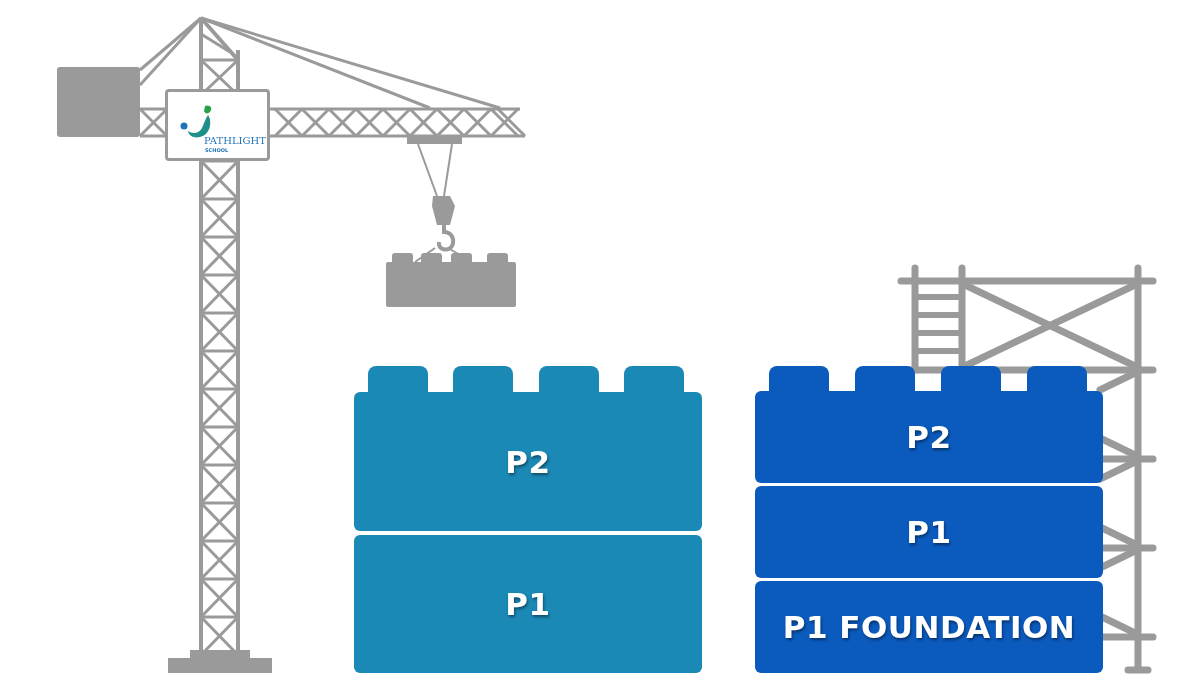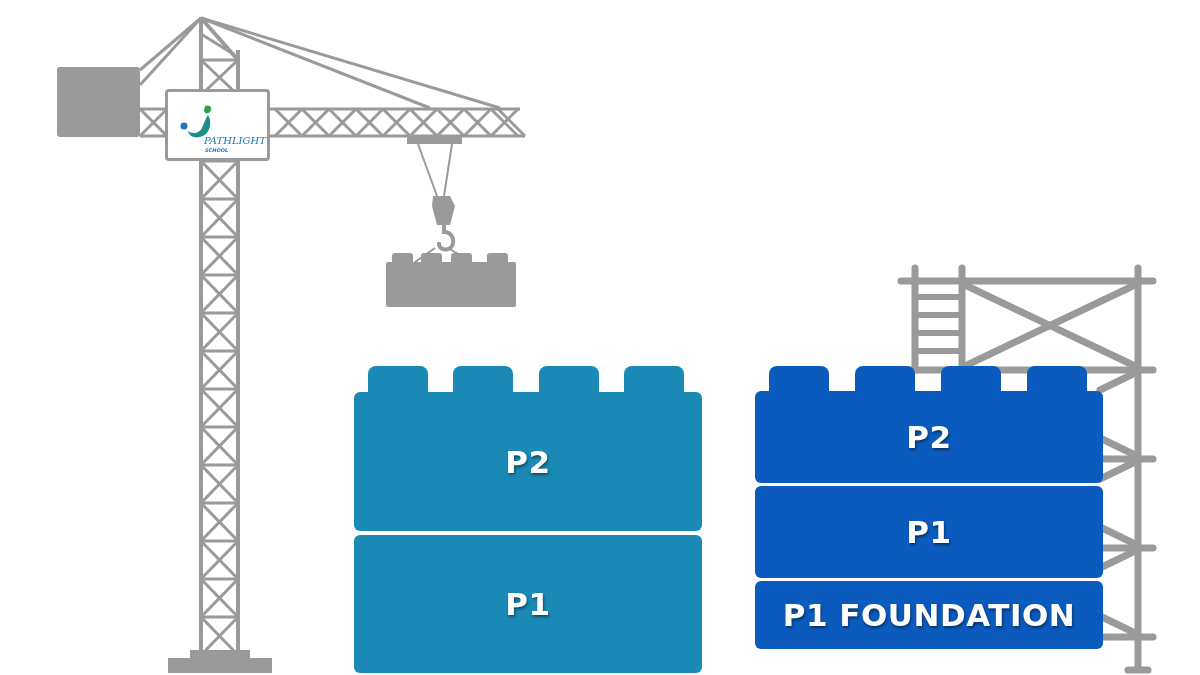--- a/index.html
+++ b/index.html
@@ -6,21 +6,21 @@
     body { width: 1200px; height: 675px; position: relative; overflow: hidden;
            font-family: "DejaVu Sans", "Liberation Sans", sans-serif; }
     #scene { position: absolute; left: 0; top: 0; }
     .block { position: absolute; border-radius: 6px; display: flex; align-items: center; justify-content: center; }
     .stud { position: absolute; border-radius: 8px 8px 0 0; }
     .label { color: #ffffff; font-weight: bold; font-size: 31px; letter-spacing: 0.5px;
              text-shadow: 1px 2px 3px rgba(0,0,0,0.45); }
     .left .block, .left .stud { background: #1a89b6; }
     .right .block, .right .stud { background: #0b5bbf; }
     .logo-box { position: absolute; left: 165px; top: 89px; width: 105px; height: 72px;
-                background: #fff; border: 3px solid #9a9a9a; border-radius: 4px; box-sizing: border-box; font-style: italic; }
+                background: #fff; border: 3px solid #9a9a9a; border-radius: 4px; box-sizing: border-box; }
     .logo-text { position: absolute; left: 36px; top: 44px; font-family: "DejaVu Serif", "Liberation Serif", serif;
                  color: #1f73b8; font-size: 10px; line-height: 10px; }
     .logo-sub { position: absolute; left: 37px; top: 55px; font-family: "DejaVu Sans", sans-serif;
                 color: #1f73b8; font-size: 5px; font-weight: bold; }
   </style>
 </head>
 <body>
 
 <svg id="scene" width="1200" height="675" viewBox="0 0 1200 675">
   <g stroke="#9a9a9a" fill="none" stroke-width="4">
@@ -189,16 +189,16 @@
   <div class="stud" style="left:769px;top:366px;width:60px;height:26px;"></div>
   <div class="stud" style="left:855px;top:366px;width:60px;height:26px;"></div>
   <div class="stud" style="left:941px;top:366px;width:60px;height:26px;"></div>
   <div class="stud" style="left:1027px;top:366px;width:60px;height:26px;"></div>
   <div class="block" style="left:755px;top:391px;width:348px;height:92px;">
     <span class="label">P2</span>
   </div>
   <div class="block" style="left:755px;top:486px;width:348px;height:92px;">
     <span class="label">P1</span>
   </div>
-  <div class="block" style="left:755px;top:581px;width:348px;height:68px;">
+  <div class="block" style="left:755px;top:581px;width:348px;height:92px;">
     <span class="label">P1 FOUNDATION</span>
   </div>
 </div>
 
 </body></html>

